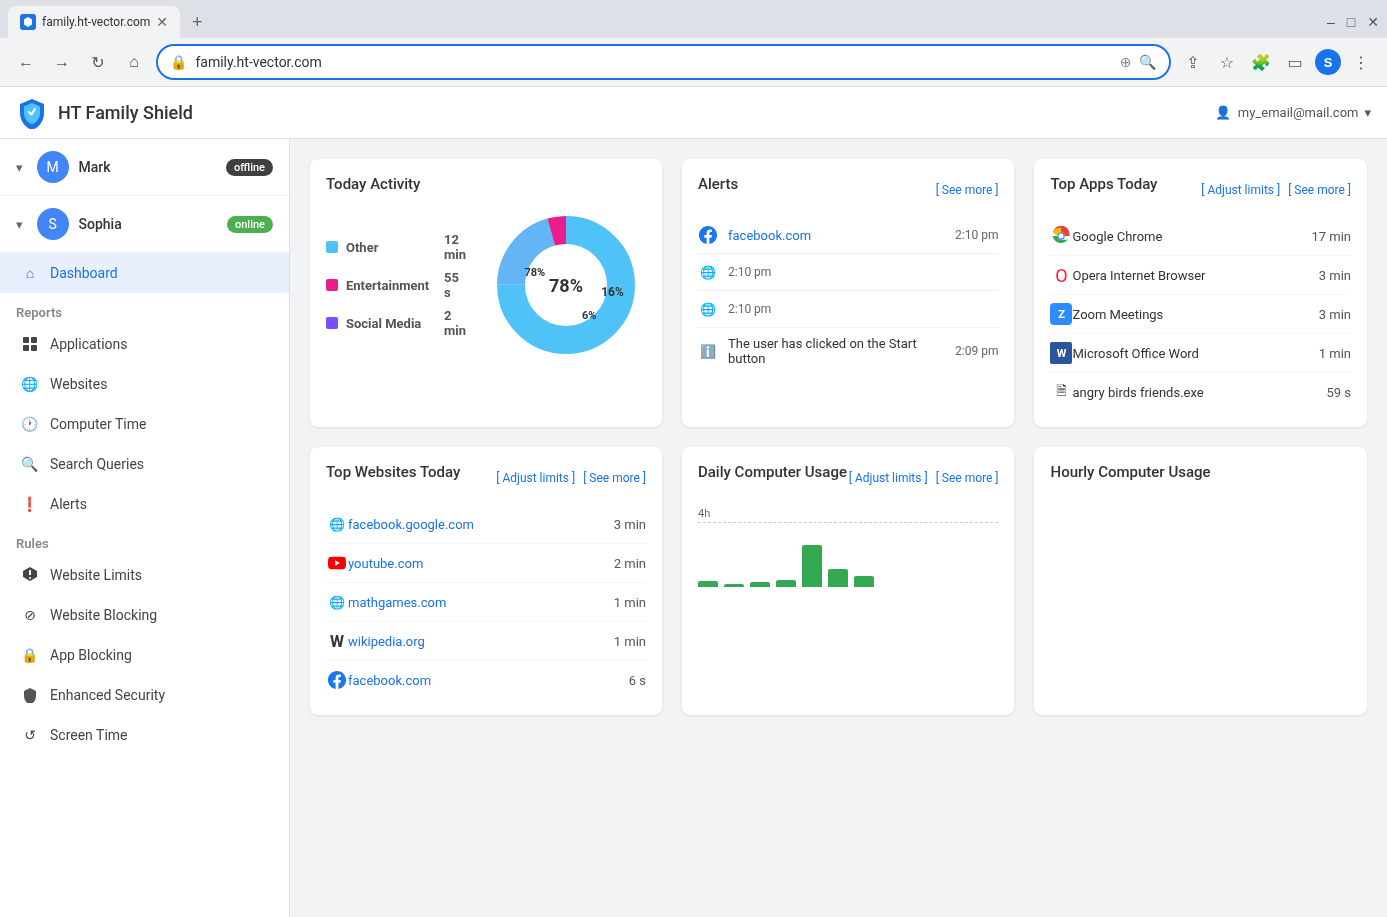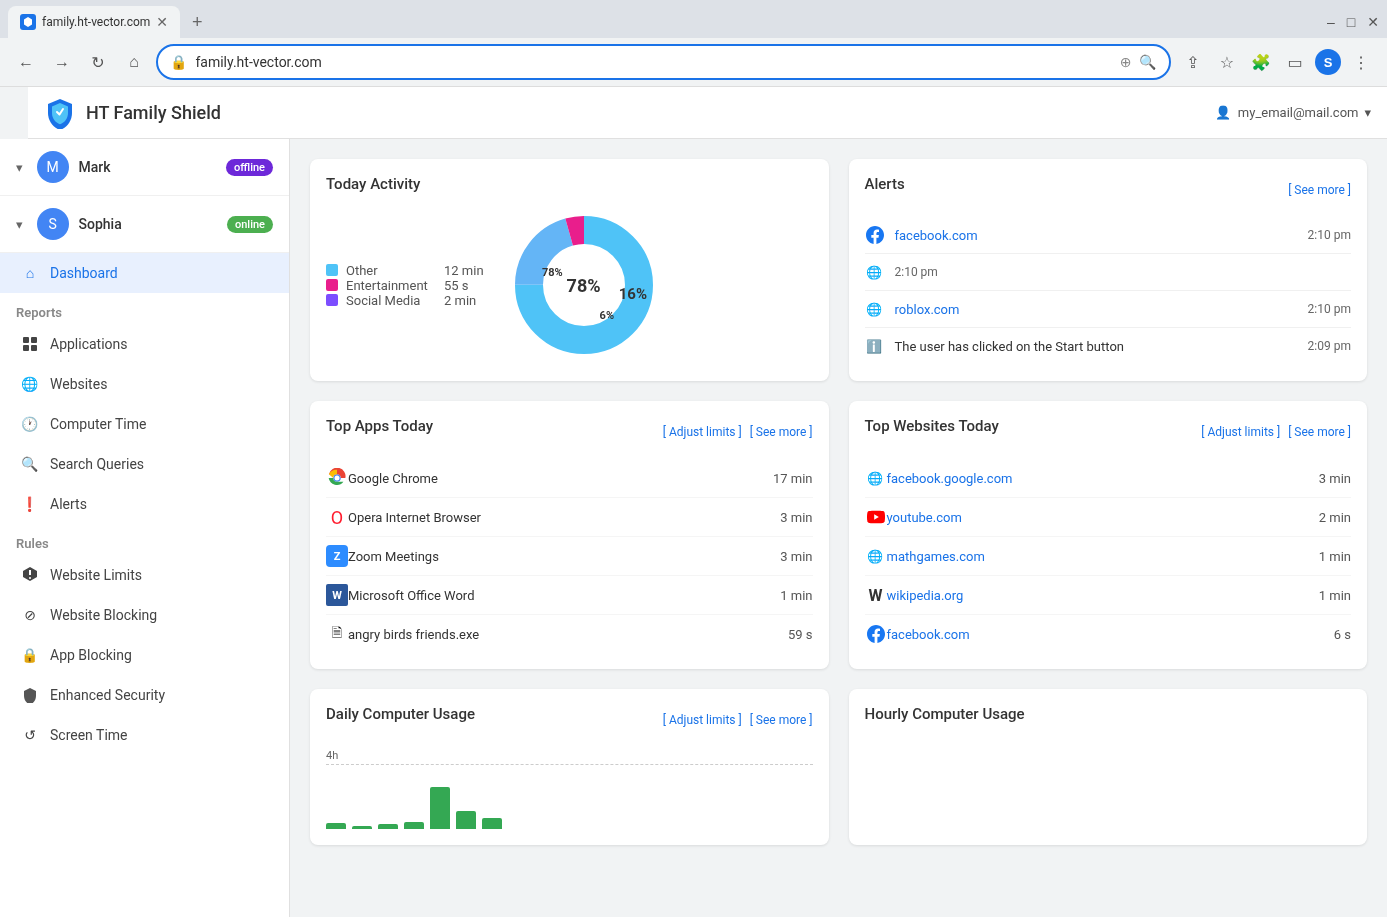--- a/index.html
+++ b/index.html
@@ -20,56 +20,56 @@
     .browser-nav-btn { background: none; border: none; color: #555; font-size: 16px; cursor: pointer; width: 28px; height: 28px; display: flex; align-items: center; justify-content: center; border-radius: 50%; }
     .browser-nav-btn:disabled { color: #bbb; cursor: default; }
     .browser-address-bar { flex: 1; display: flex; align-items: center; background: white; border: 2px solid #1a73e8; border-radius: 22px; padding: 4px 12px; gap: 8px; height: 36px; }
     .browser-address-icon { color: #888; font-size: 14px; }
     .browser-address-text { flex: 1; font-size: 14px; color: #333; outline: none; border: none; }
     .browser-toolbar-actions { display: flex; gap: 6px; align-items: center; }
     .browser-toolbar-btn { background: none; border: none; color: #555; cursor: pointer; font-size: 16px; width: 28px; height: 28px; display: flex; align-items: center; justify-content: center; border-radius: 50%; }
     .browser-profile-btn { width: 26px; height: 26px; background: #1a73e8; border-radius: 50%; color: white; font-weight: bold; font-size: 13px; display: flex; align-items: center; justify-content: center; cursor: pointer; border: none; }
 
     
-    .app-header { background: white; border-bottom: 1px solid #e0e0e0; display: flex; align-items: center; padding: 0 16px; height: 52px; margin-left: 28px; }
+    .app-header { background: white; border-bottom: 1px solid #e0e0e0; display: flex; align-items: center; padding: 0 16px; height: 52px; }
     .app-logo { display: flex; align-items: center; gap: 10px; }
     .app-logo-icon { width: 32px; height: 32px; }
     .app-title { font-size: 18px; font-weight: 500; color: #333; }
     .app-user { margin-left: auto; display: flex; align-items: center; gap: 6px; font-size: 13px; color: #555; cursor: pointer; }
 
     .app-body { display: flex; height: calc(917px - 38px - 48px - 52px); }
 
     
     .sidebar { width: 290px; background: white; border-right: 1px solid #e0e0e0; overflow-y: auto; flex-shrink: 0; }
     .sidebar-user { display: flex; align-items: center; gap: 10px; padding: 12px 16px; cursor: pointer; border-bottom: 1px solid #f0f0f0; }
     .sidebar-user-expand { color: #666; margin-right: 4px; }
     .sidebar-user-avatar { width: 32px; height: 32px; background: #4285f4; border-radius: 50%; display: flex; align-items: center; justify-content: center; color: white; font-size: 14px; }
     .sidebar-user-name { font-size: 14px; font-weight: 500; color: #333; }
     .sidebar-user-badge { font-size: 11px; padding: 2px 8px; border-radius: 10px; margin-left: auto; font-weight: 500; }
-    .badge-offline { background: #6d28d9; color: white; }
+    .badge-offline { background: #404040; color: white; }
     .badge-online { background: #4caf50; color: white; }
 
     .sidebar-nav-item { display: flex; align-items: center; gap: 10px; padding: 10px 20px; cursor: pointer; color: #444; font-size: 14px; }
     .sidebar-nav-item.active { color: #1a73e8; background: #e8f0fe; }
     .sidebar-nav-icon { width: 20px; height: 20px; display: flex; align-items: center; justify-content: center; color: inherit; flex-shrink: 0; }
 
     .sidebar-section-label { padding: 12px 16px 4px; font-size: 13px; font-weight: 600; color: #888; text-transform: none; }
 
     
-    .main-content { flex: 1; overflow-y: auto; padding: 20px; display: grid; grid-template-columns: 1fr 1fr; gap: 20px; align-content: start; }
+    .main-content { flex: 1; overflow-y: auto; padding: 20px; display: grid; grid-template-columns: 1fr 1fr 1fr; gap: 20px; align-content: start; }
 
     .card { background: white; border-radius: 8px; padding: 16px; box-shadow: 0 1px 3px rgba(0,0,0,0.1); }
     .card-title { font-size: 15px; font-weight: 500; color: #333; margin-bottom: 12px; }
     .card-header { display: flex; align-items: center; justify-content: space-between; margin-bottom: 12px; }
     .card-links { display: flex; gap: 8px; }
     .card-link { color: #1a73e8; font-size: 12px; cursor: pointer; text-decoration: none; }
 
     
     .activity-section { display: flex; align-items: center; gap: 20px; }
-    .legend { display: flex; flex-direction: column; gap: 0; }
+    .legend { display: flex; flex-direction: column; gap: 8px; font-weight: bold; }
     .legend-item { display: flex; align-items: center; gap: 8px; font-size: 13px; }
     .legend-color { width: 12px; height: 12px; border-radius: 2px; flex-shrink: 0; }
     .legend-label { color: #555; min-width: 90px; }
     .legend-value { color: #555; }
 
     
     .alert-item { display: flex; align-items: center; gap: 10px; padding: 8px 0; border-bottom: 1px solid #f0f0f0; }
     .alert-item:last-child { border-bottom: none; }
     .alert-site-icon { width: 20px; height: 20px; display: flex; align-items: center; justify-content: center; flex-shrink: 0; }
     .alert-text { flex: 1; color: #1a73e8; font-size: 13px; }
@@ -266,21 +266,21 @@
 
             <circle cx="80" cy="80" r="55" fill="none" stroke="#4fc3f7" stroke-width="28" stroke-dasharray="345.4 96.1" stroke-dashoffset="86.4" transform="rotate(-90 80 80)"></circle>
 
             <circle cx="80" cy="80" r="55" fill="none" stroke="#64b5f6" stroke-width="28" stroke-dasharray="70.9 370.6" stroke-dashoffset="-259" transform="rotate(-90 80 80)"></circle>
 
             <circle cx="80" cy="80" r="55" fill="none" stroke="#e91e8c" stroke-width="28" stroke-dasharray="26.6 415" stroke-dashoffset="-329.9" transform="rotate(-90 80 80)"></circle>
           </svg>
           <div class="donut-label">78%</div>
           
           <div style="position:absolute;top:38%;left:24%;font-size:11px;font-weight:bold;color:#333;">78%</div>
-          <div style="position:absolute;top:50%;left:72%;font-size:15px;font-weight:bold;color:#333;">16%</div>
+          <div style="position:absolute;top:50%;left:72%;font-size:12px;font-weight:bold;color:#333;">16%</div>
           <div style="position:absolute;top:65%;left:60%;font-size:11px;font-weight:bold;color:#333;">6%</div>
         </div>
       </div>
     </div>
 
     <div class="card">
       <div class="card-header">
         <span class="card-title">Alerts</span>
         <a class="card-link">[ See more ]</a>
       </div>
@@ -293,21 +293,20 @@
           </span>
           <span class="alert-text">facebook.com</span>
           <span class="alert-time">2:10 pm</span>
         </div>
         <div class="alert-item">
           <span class="alert-site-icon icon-globe">🌐</span>
           <span class="alert-time">2:10 pm</span>
         </div>
         <div class="alert-item">
           <span class="alert-site-icon icon-globe">🌐</span>
-          <span class="alert-text">roblox.com</span>
           <span class="alert-time">2:10 pm</span>
         </div>
         <div class="alert-item">
           <span class="alert-site-icon icon-info">ℹ️</span>
           <span class="alert-text dark">The user has clicked on the Start button</span>
           <span class="alert-time">2:09 pm</span>
         </div>
       </div>
     </div>
 

